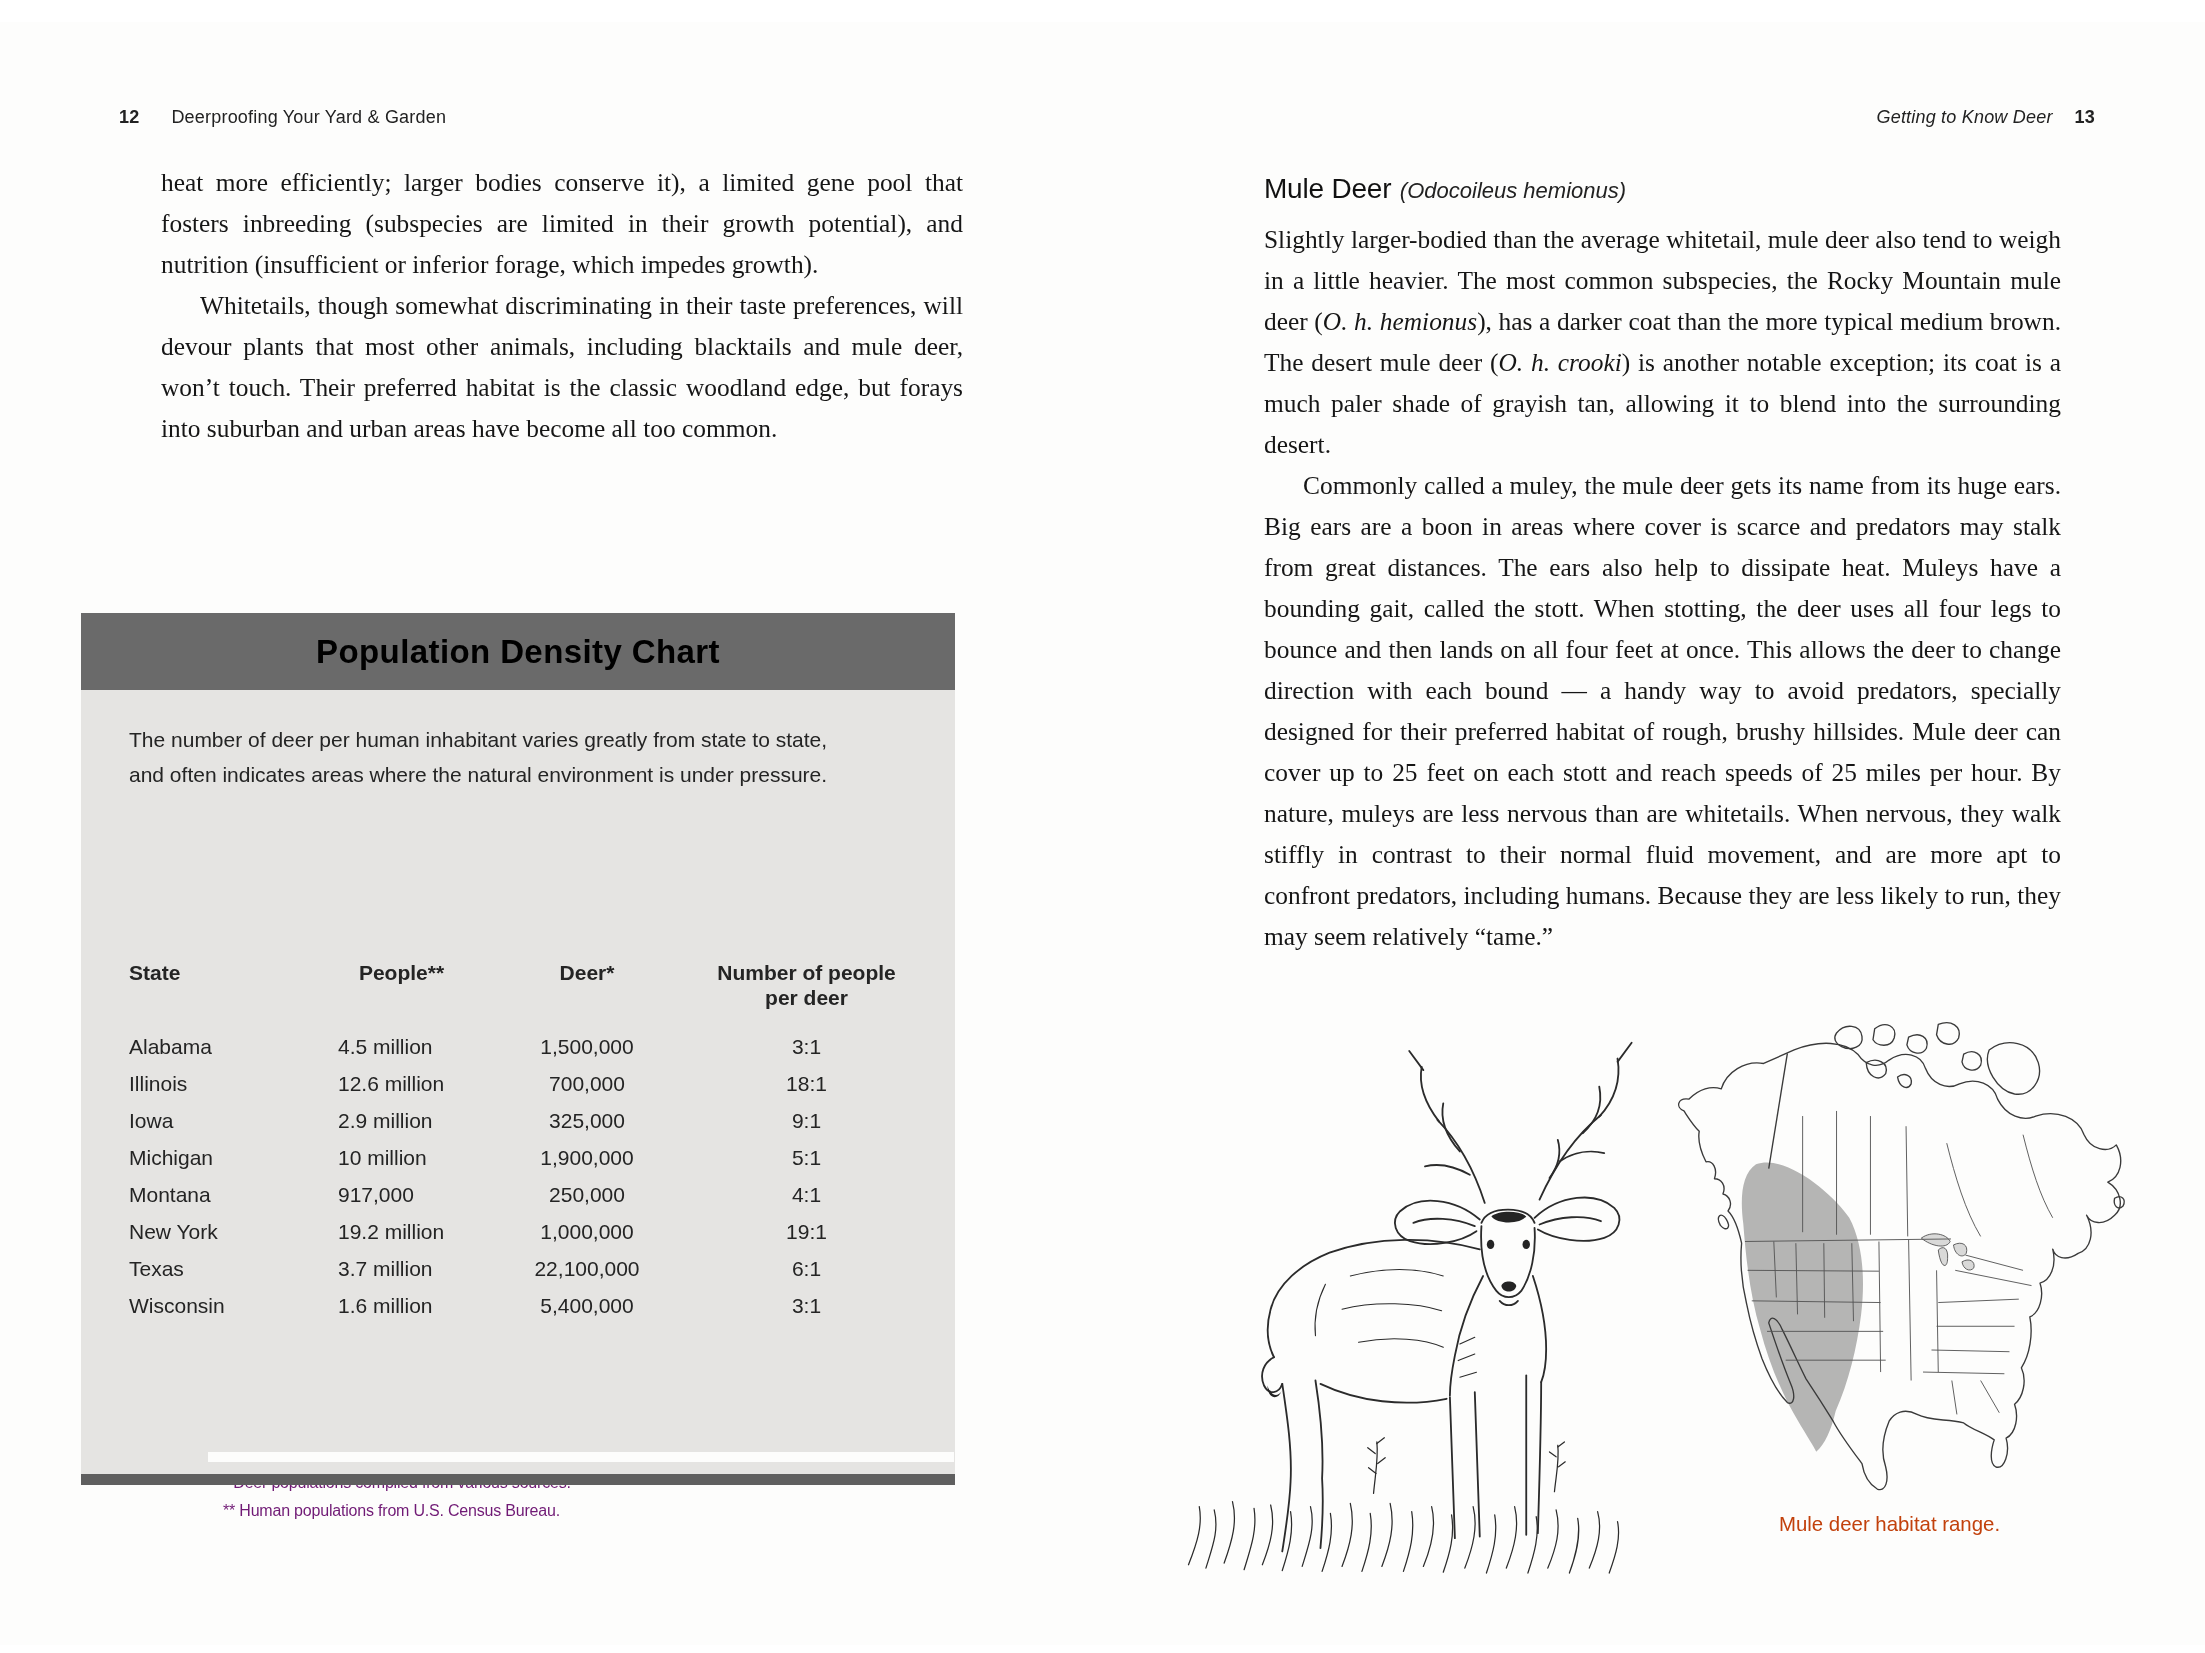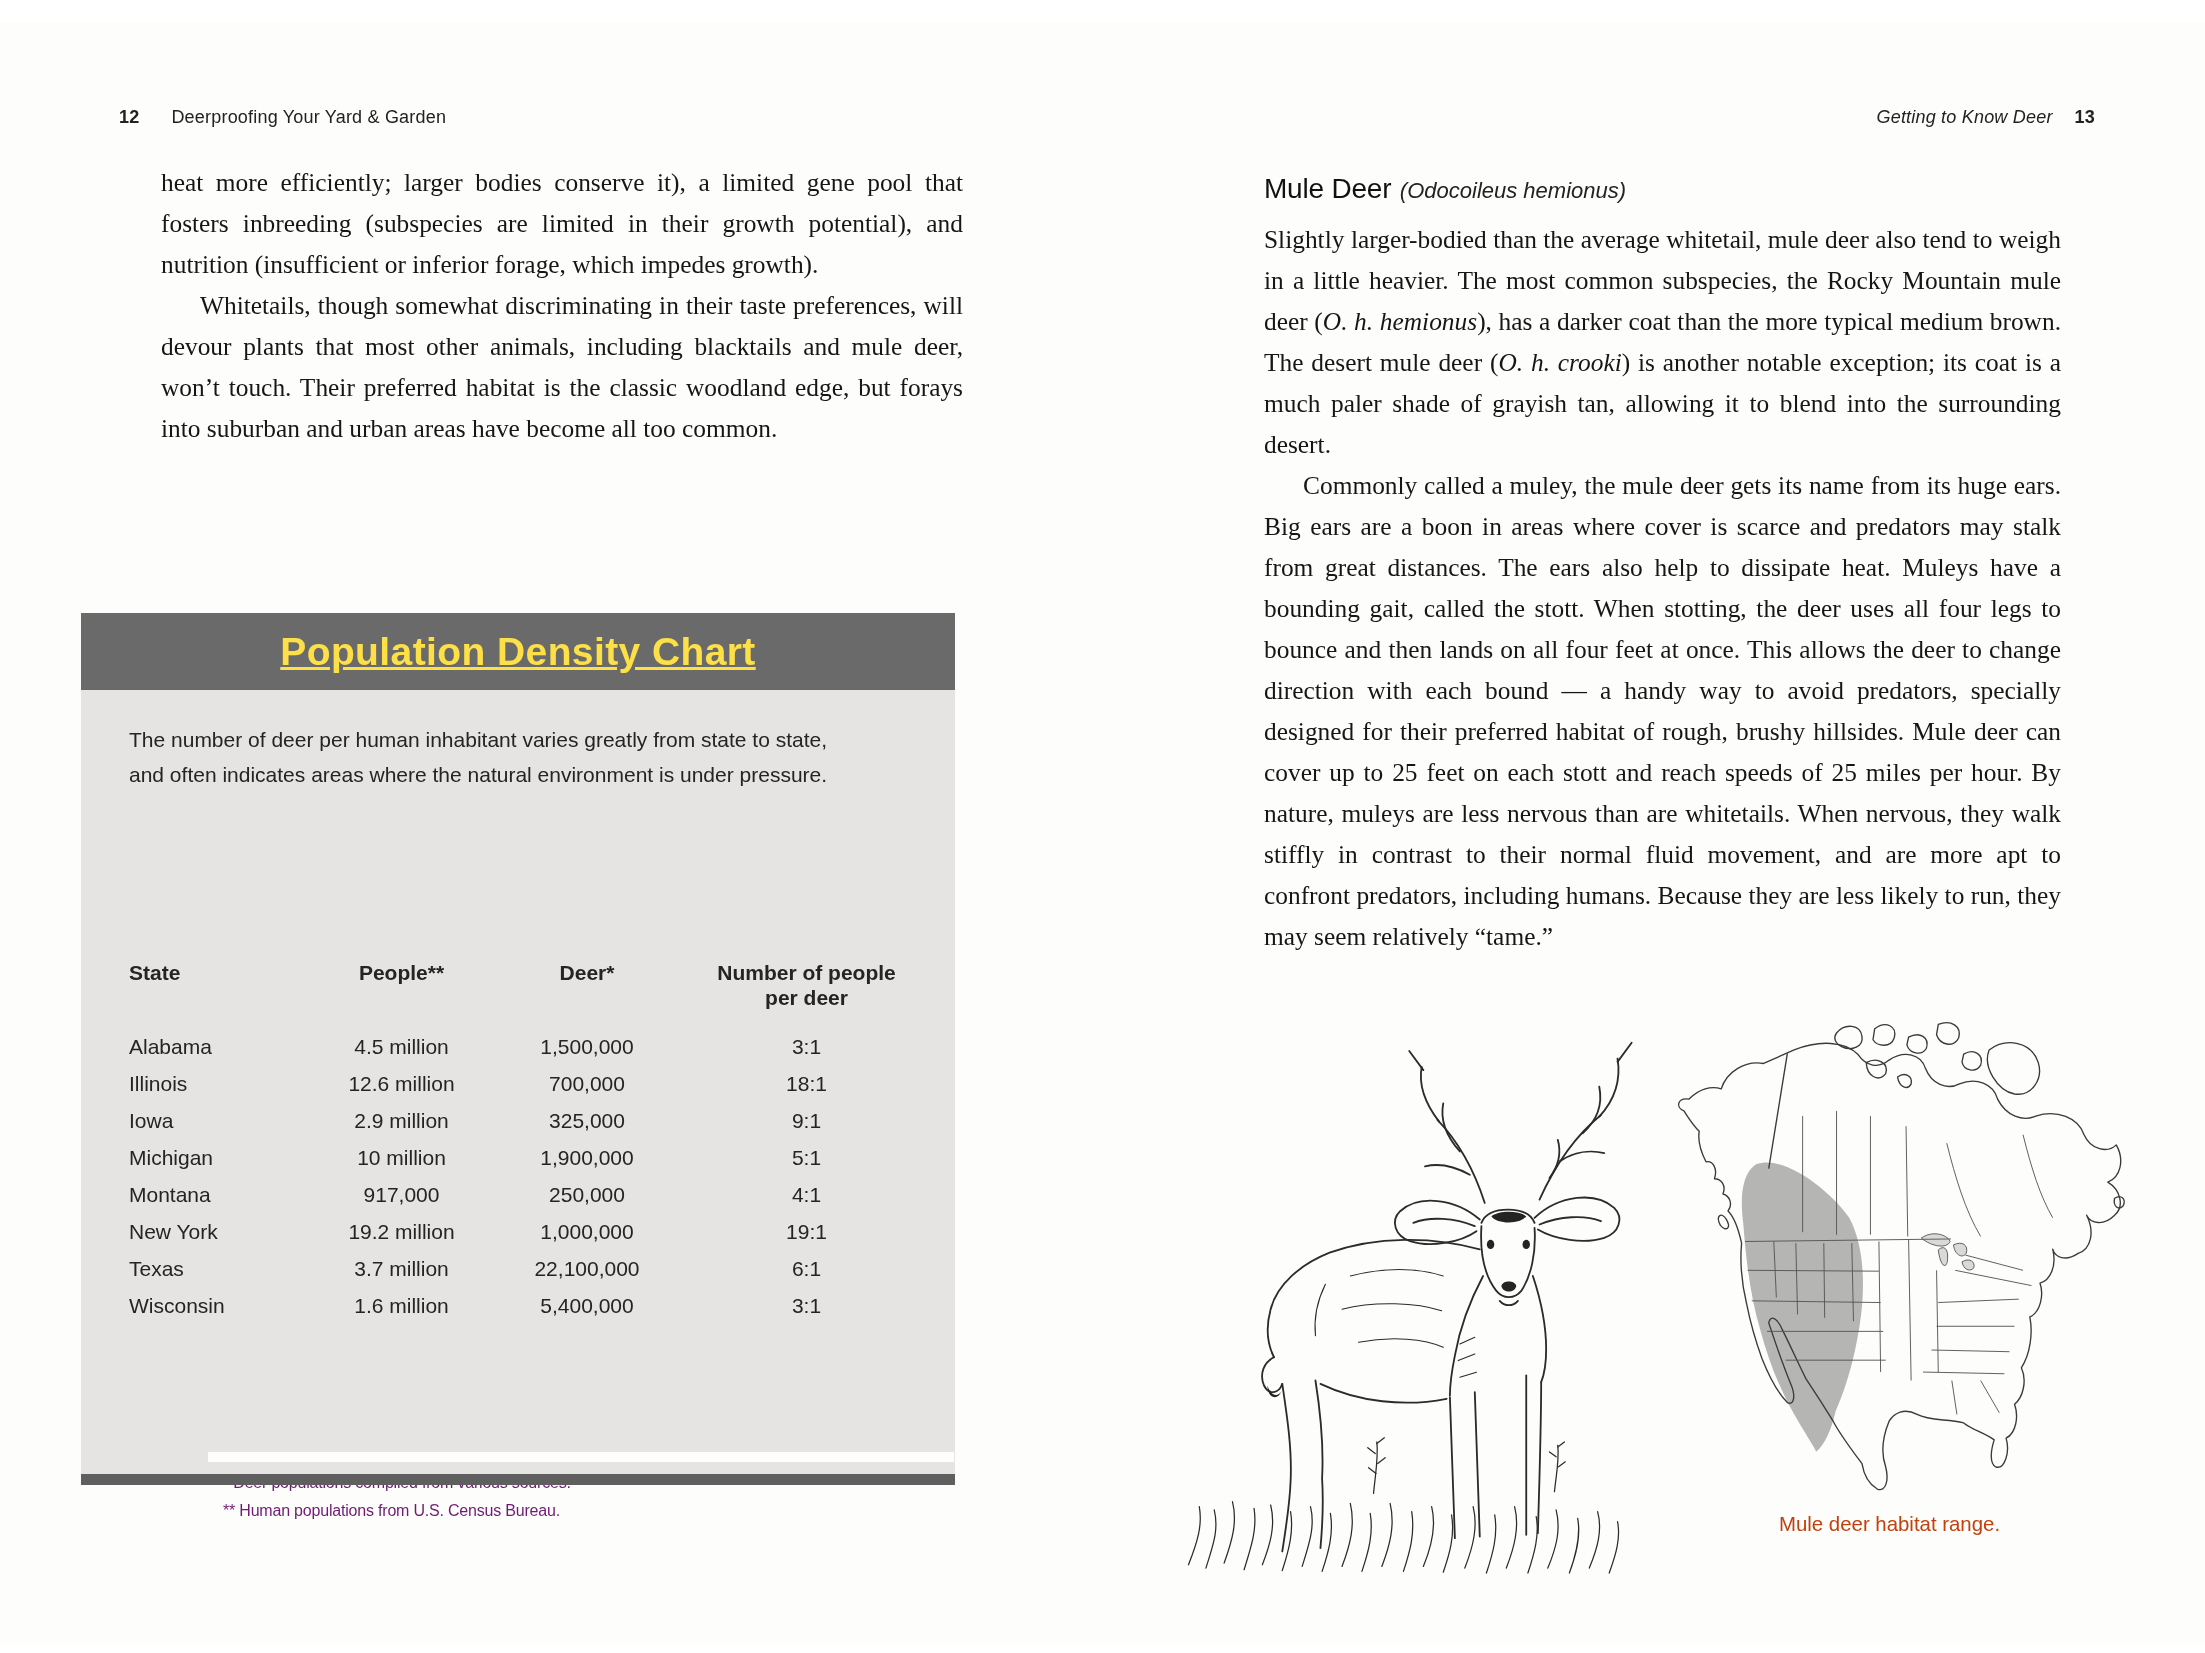--- a/index.html
+++ b/index.html
@@ -20,29 +20,29 @@
   .bodycol p.indent{text-indent:39px;}
   .col-left{left:161px;top:140px;width:802px;}
   .col-right{left:1264px;top:197px;width:797px;}
   
   .section-head{position:absolute;left:1264px;top:151px;font-family:"Liberation Sans",sans-serif;}
   .section-head .hd{font-size:28px;color:#111;letter-spacing:-0.2px;}
   .section-head .species{font-size:22px;font-style:italic;color:#222;margin-left:8.5px;}
   
   .chart-box{position:absolute;left:81px;top:591px;width:874px;height:883px;}
   .chart-box .bar{height:77px;background:#6a6a6a;display:flex;align-items:center;justify-content:center;}
-  .chart-box .bar span{font-family:"Liberation Sans",sans-serif;font-weight:bold;font-size:39px;
-                       color:#fde047;letter-spacing:0.4px;text-decoration:underline;}
+  .chart-box .bar span{font-family:"Liberation Sans",sans-serif;font-weight:bold;font-size:33px;
+                       color:#000000;letter-spacing:0.4px;}
   .chart-box .box-body{position:relative;height:795px;background:#e5e4e2;
                        font-family:"Liberation Sans",sans-serif;color:#242424;}
   .chart-box .intro{position:absolute;left:48px;top:32px;width:738px;font-size:21px;line-height:35px;}
   .tbl{position:absolute;left:0;top:270px;width:100%;font-size:21px;}
   .trow{display:flex;padding-left:48px;height:37px;align-items:baseline;gap:31px;}
   .trow .c-state{width:178px;text-align:left;}
-  .trow .c-people{width:127px;text-align:center;}
+  .trow .c-people{width:127px;text-align:left;}
   .trow .c-deer{width:182px;text-align:center;}
   .trow .c-ratio{width:195px;text-align:center;}
   .thead{font-weight:bold;height:auto;margin-bottom:24px;}
   .thead .c-people,.thead .c-deer{text-align:center;}
   .ratio-head{line-height:25.4px;}
   .sep-band{position:absolute;left:127px;top:762px;width:746px;height:10.2px;background:#fdfdfc;}
   .footnotes{position:absolute;left:142px;top:779px;font-size:16px;line-height:28px;
              letter-spacing:-0.2px;color:#701a75;}
   .bottom-rule{position:absolute;left:0;bottom:0;width:100%;height:11px;background:#5f5f5f;}
   

